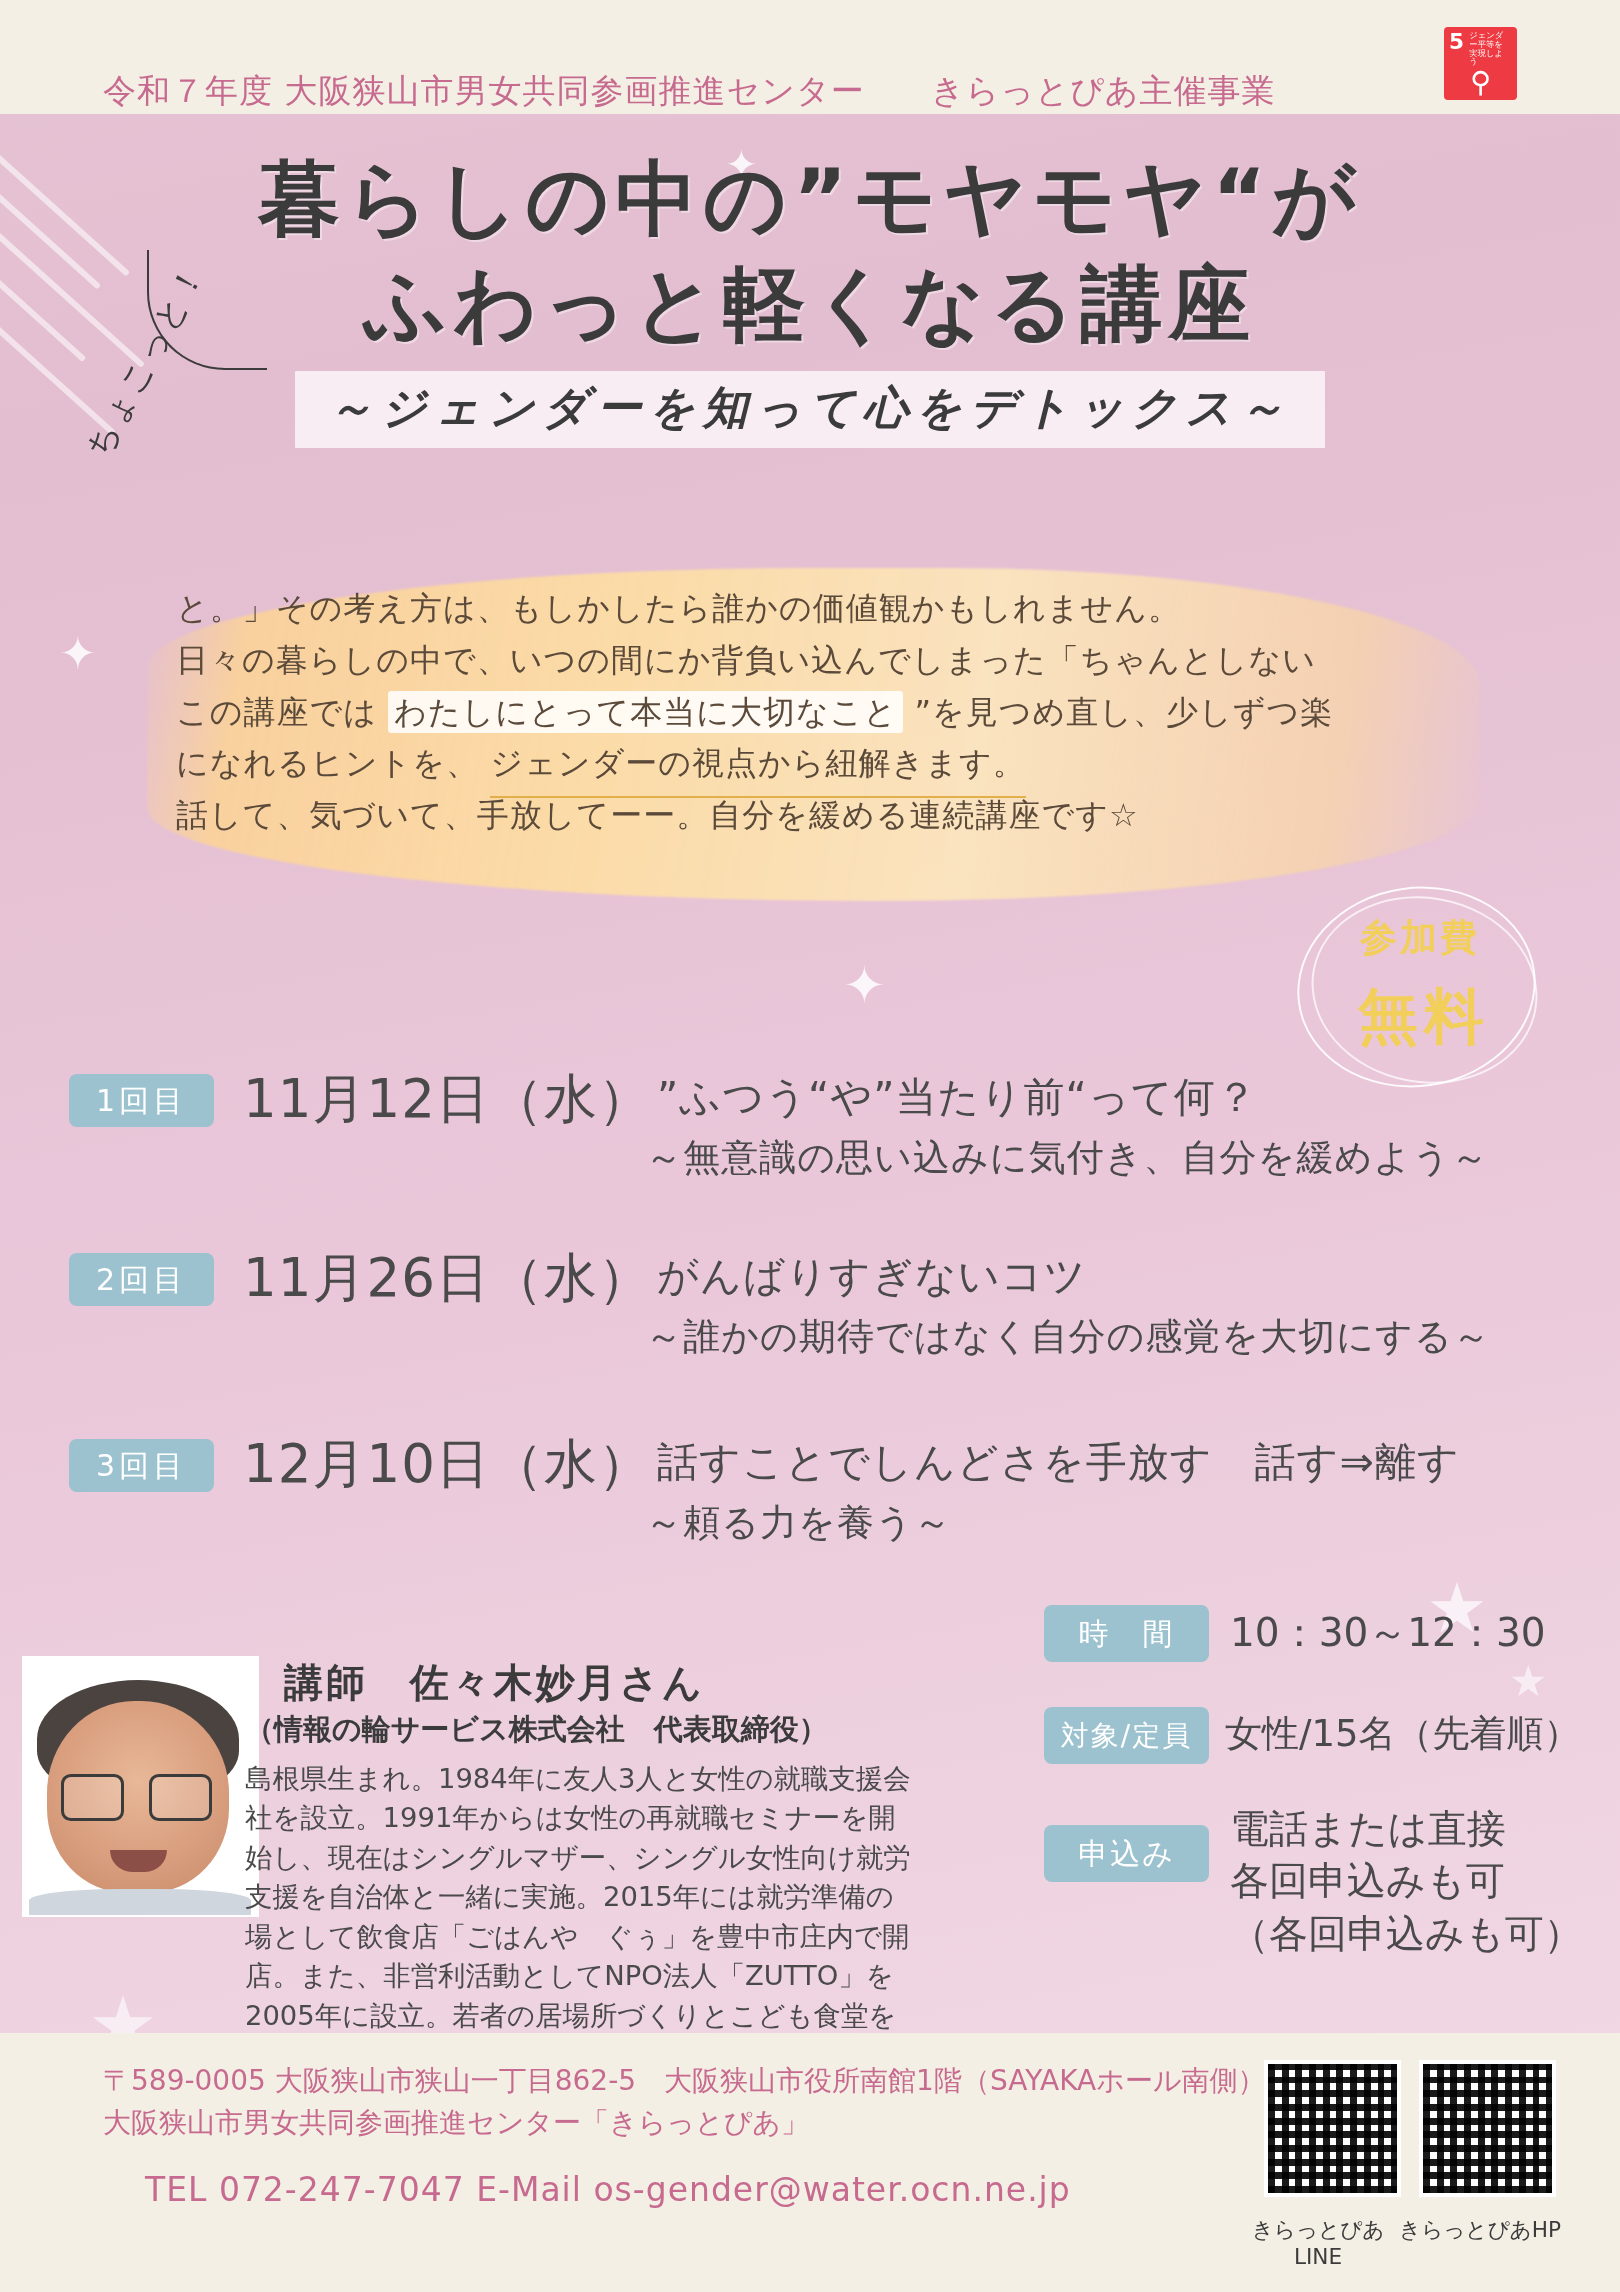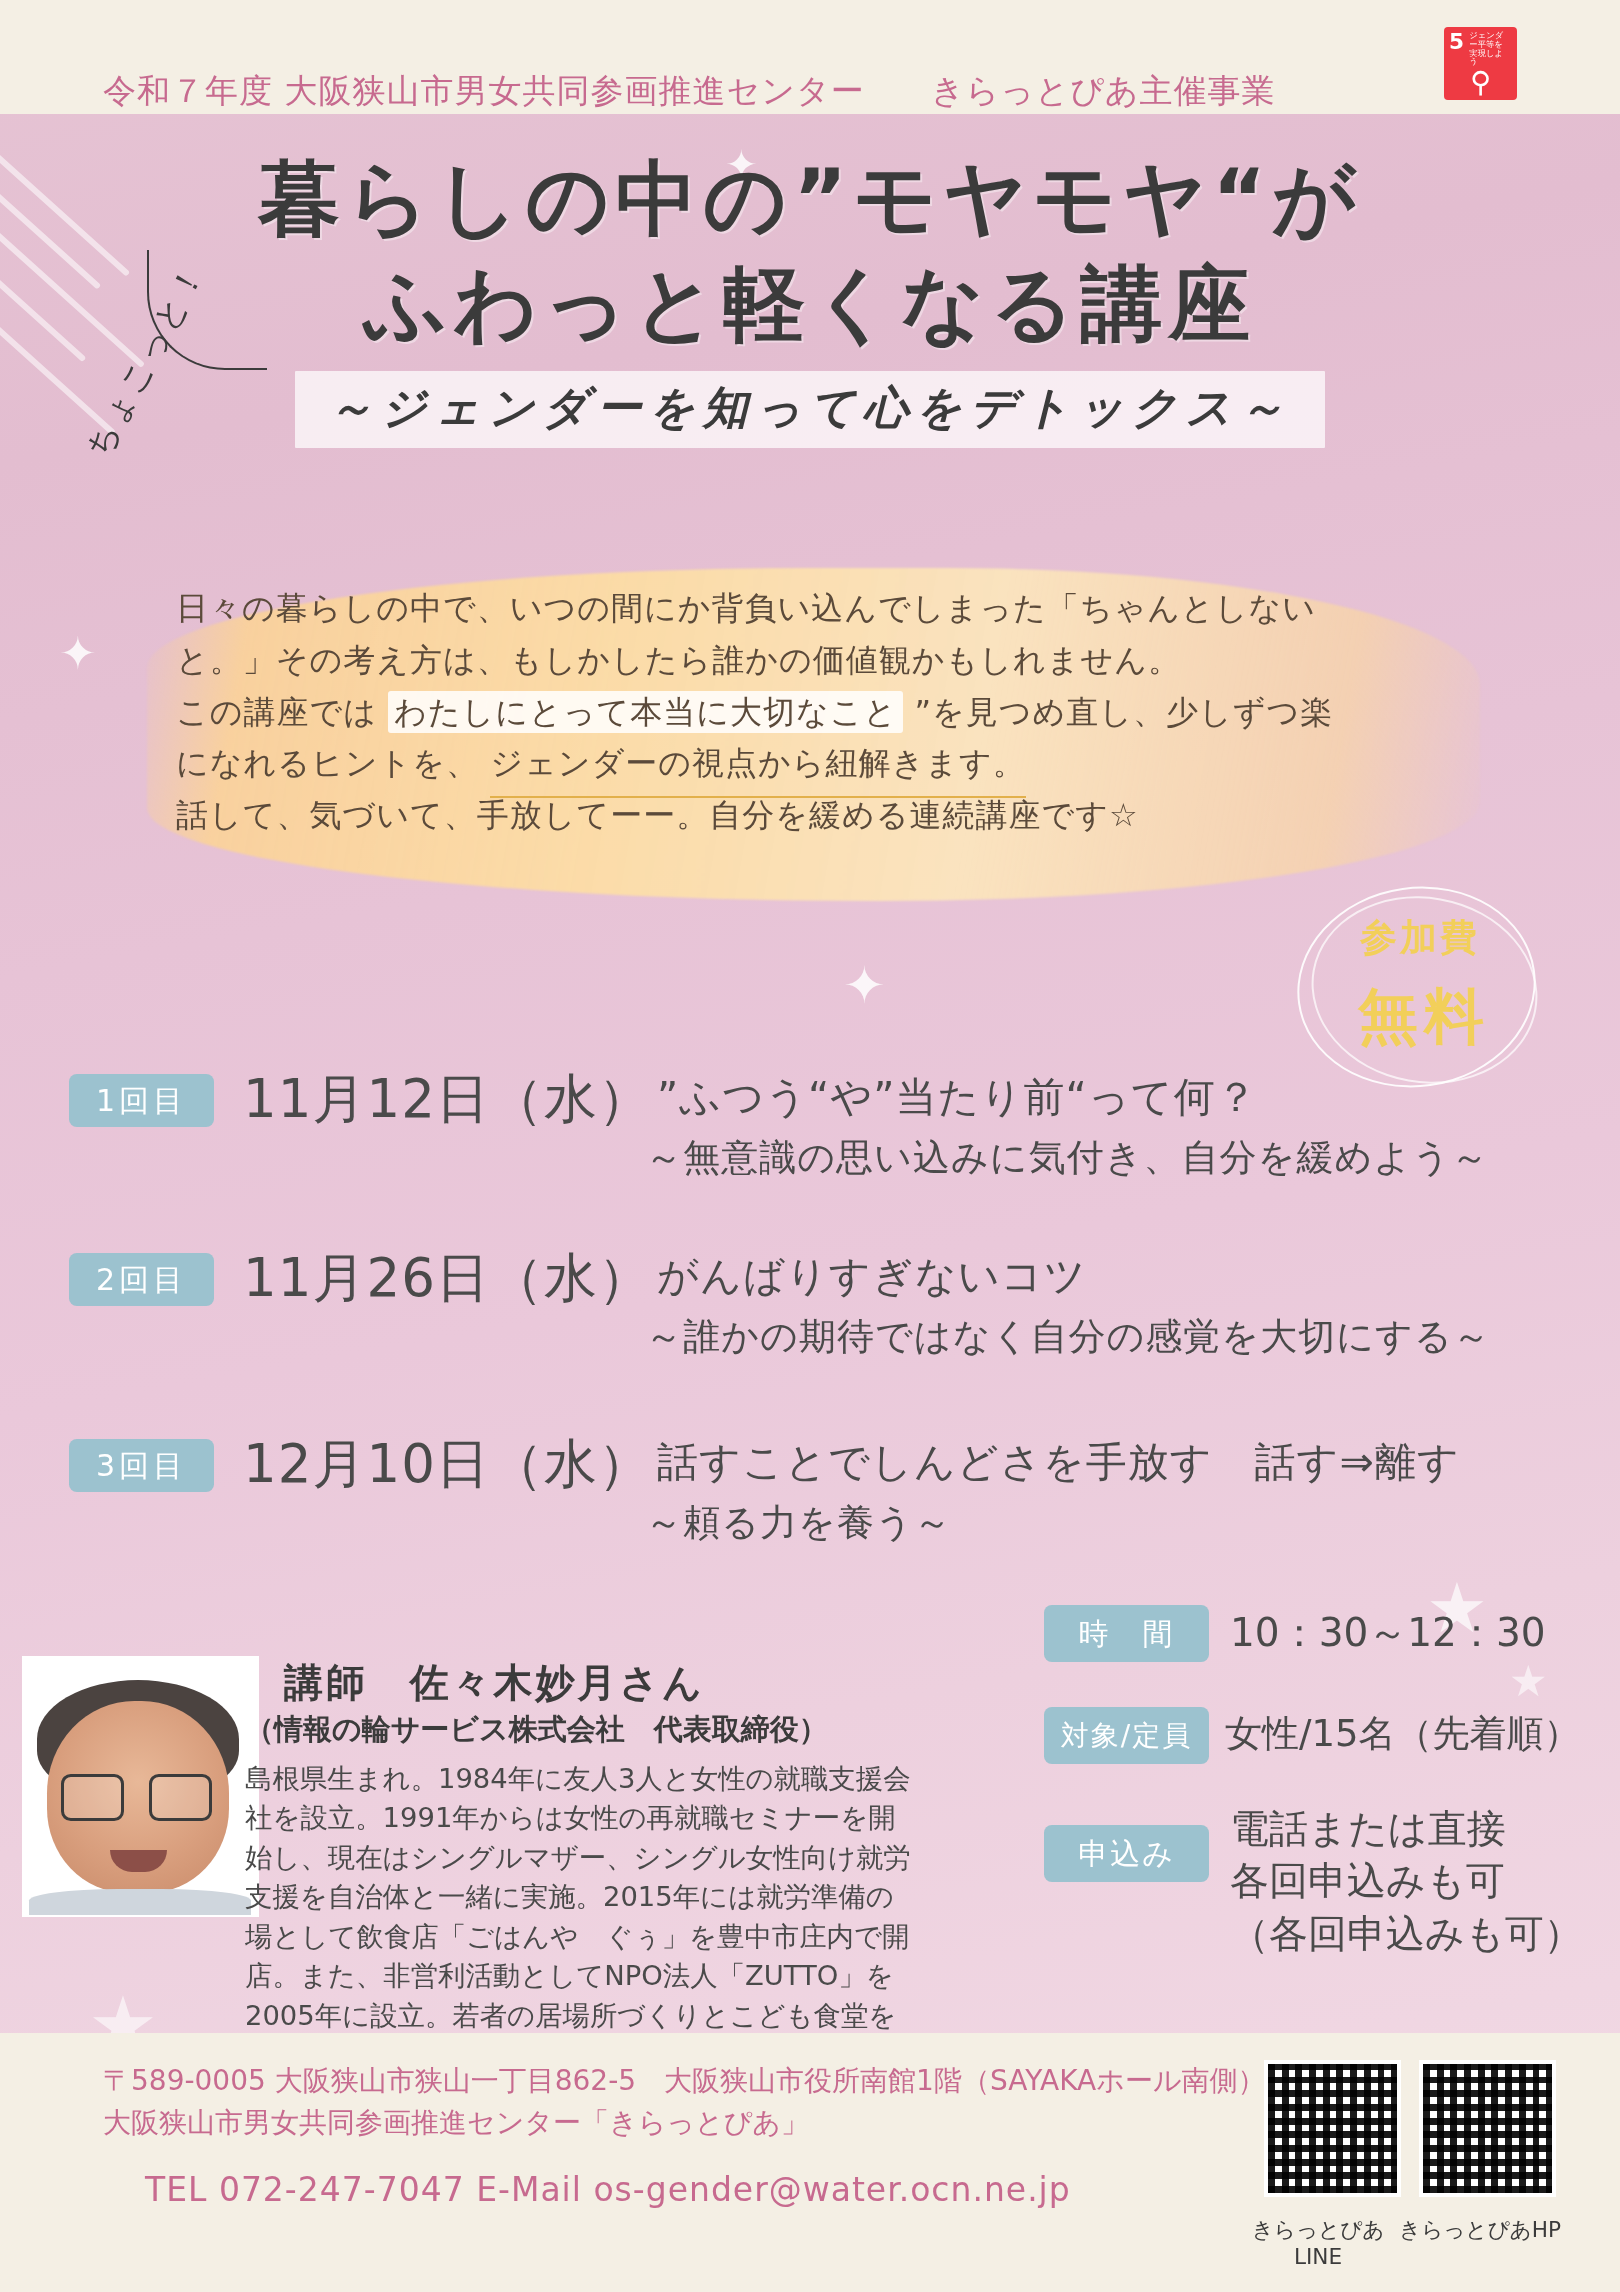--- a/index.html
+++ b/index.html
@@ -394,22 +394,22 @@
   <div class="title-wrap">
     <div class="title-line">暮らしの中の”モヤモヤ“が</div>
     <div class="title-line">ふわっと軽くなる講座</div>
     <div class="subtitle-band">～ジェンダーを知って心をデトックス～</div>
   </div>
   <div class="bubble-tail"></div>
   <div class="chokotto">ちょこっと！</div>
 
   <div class="intro-brush"></div>
   <div class="intro-text">
+    <div><span>と。」その考え方は、もしかしたら誰かの価値観かもしれません。</span></div>
     <div><span>日々の暮らしの中で、いつの間にか背負い込んでしまった「ちゃんとしない</span></div>
-    <div><span>と。」その考え方は、もしかしたら誰かの価値観かもしれません。</span></div>
     <div>
       <span>この講座では</span>
       <span class="hl-white">わたしにとって本当に大切なこと</span>
       <span>”を見つめ直し、少しずつ楽</span>
     </div>
     <div>
       <span>になれるヒントを、</span>
       <span class="underline">ジェンダーの視点から紐解きます。</span>
     </div>
     <div><span>話して、気づいて、手放してーー。自分を緩める連続講座です☆</span></div>

